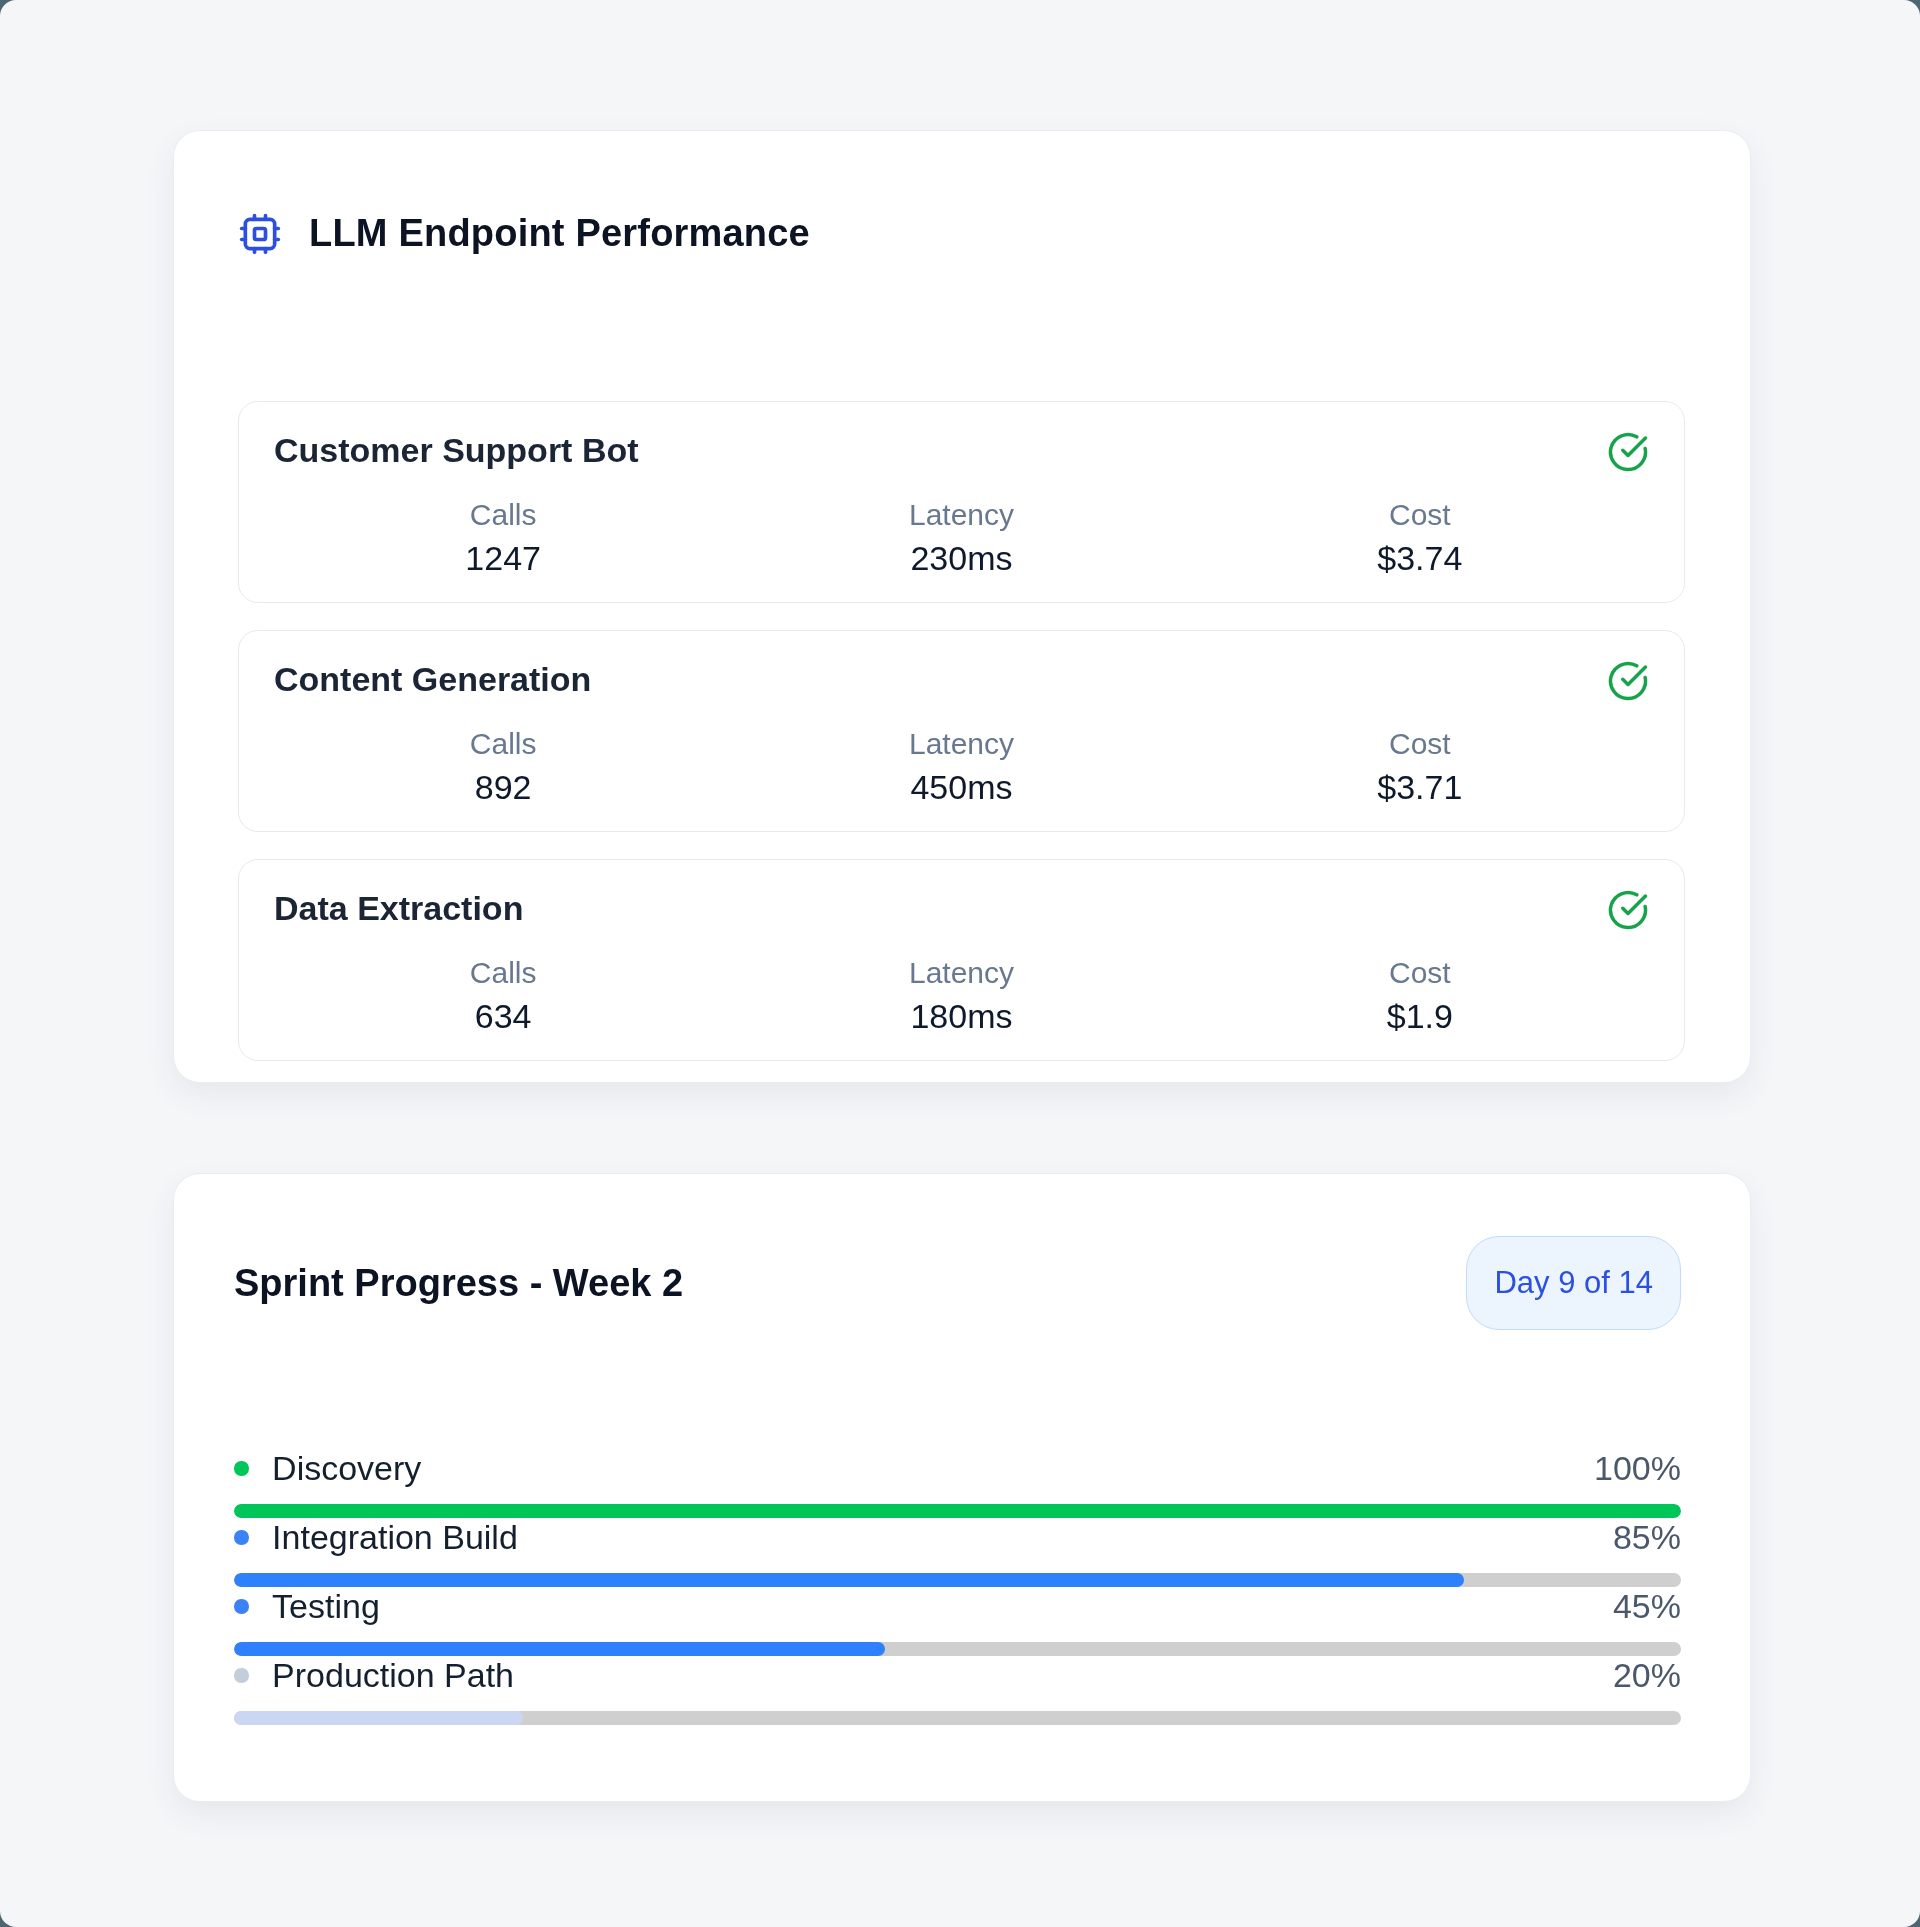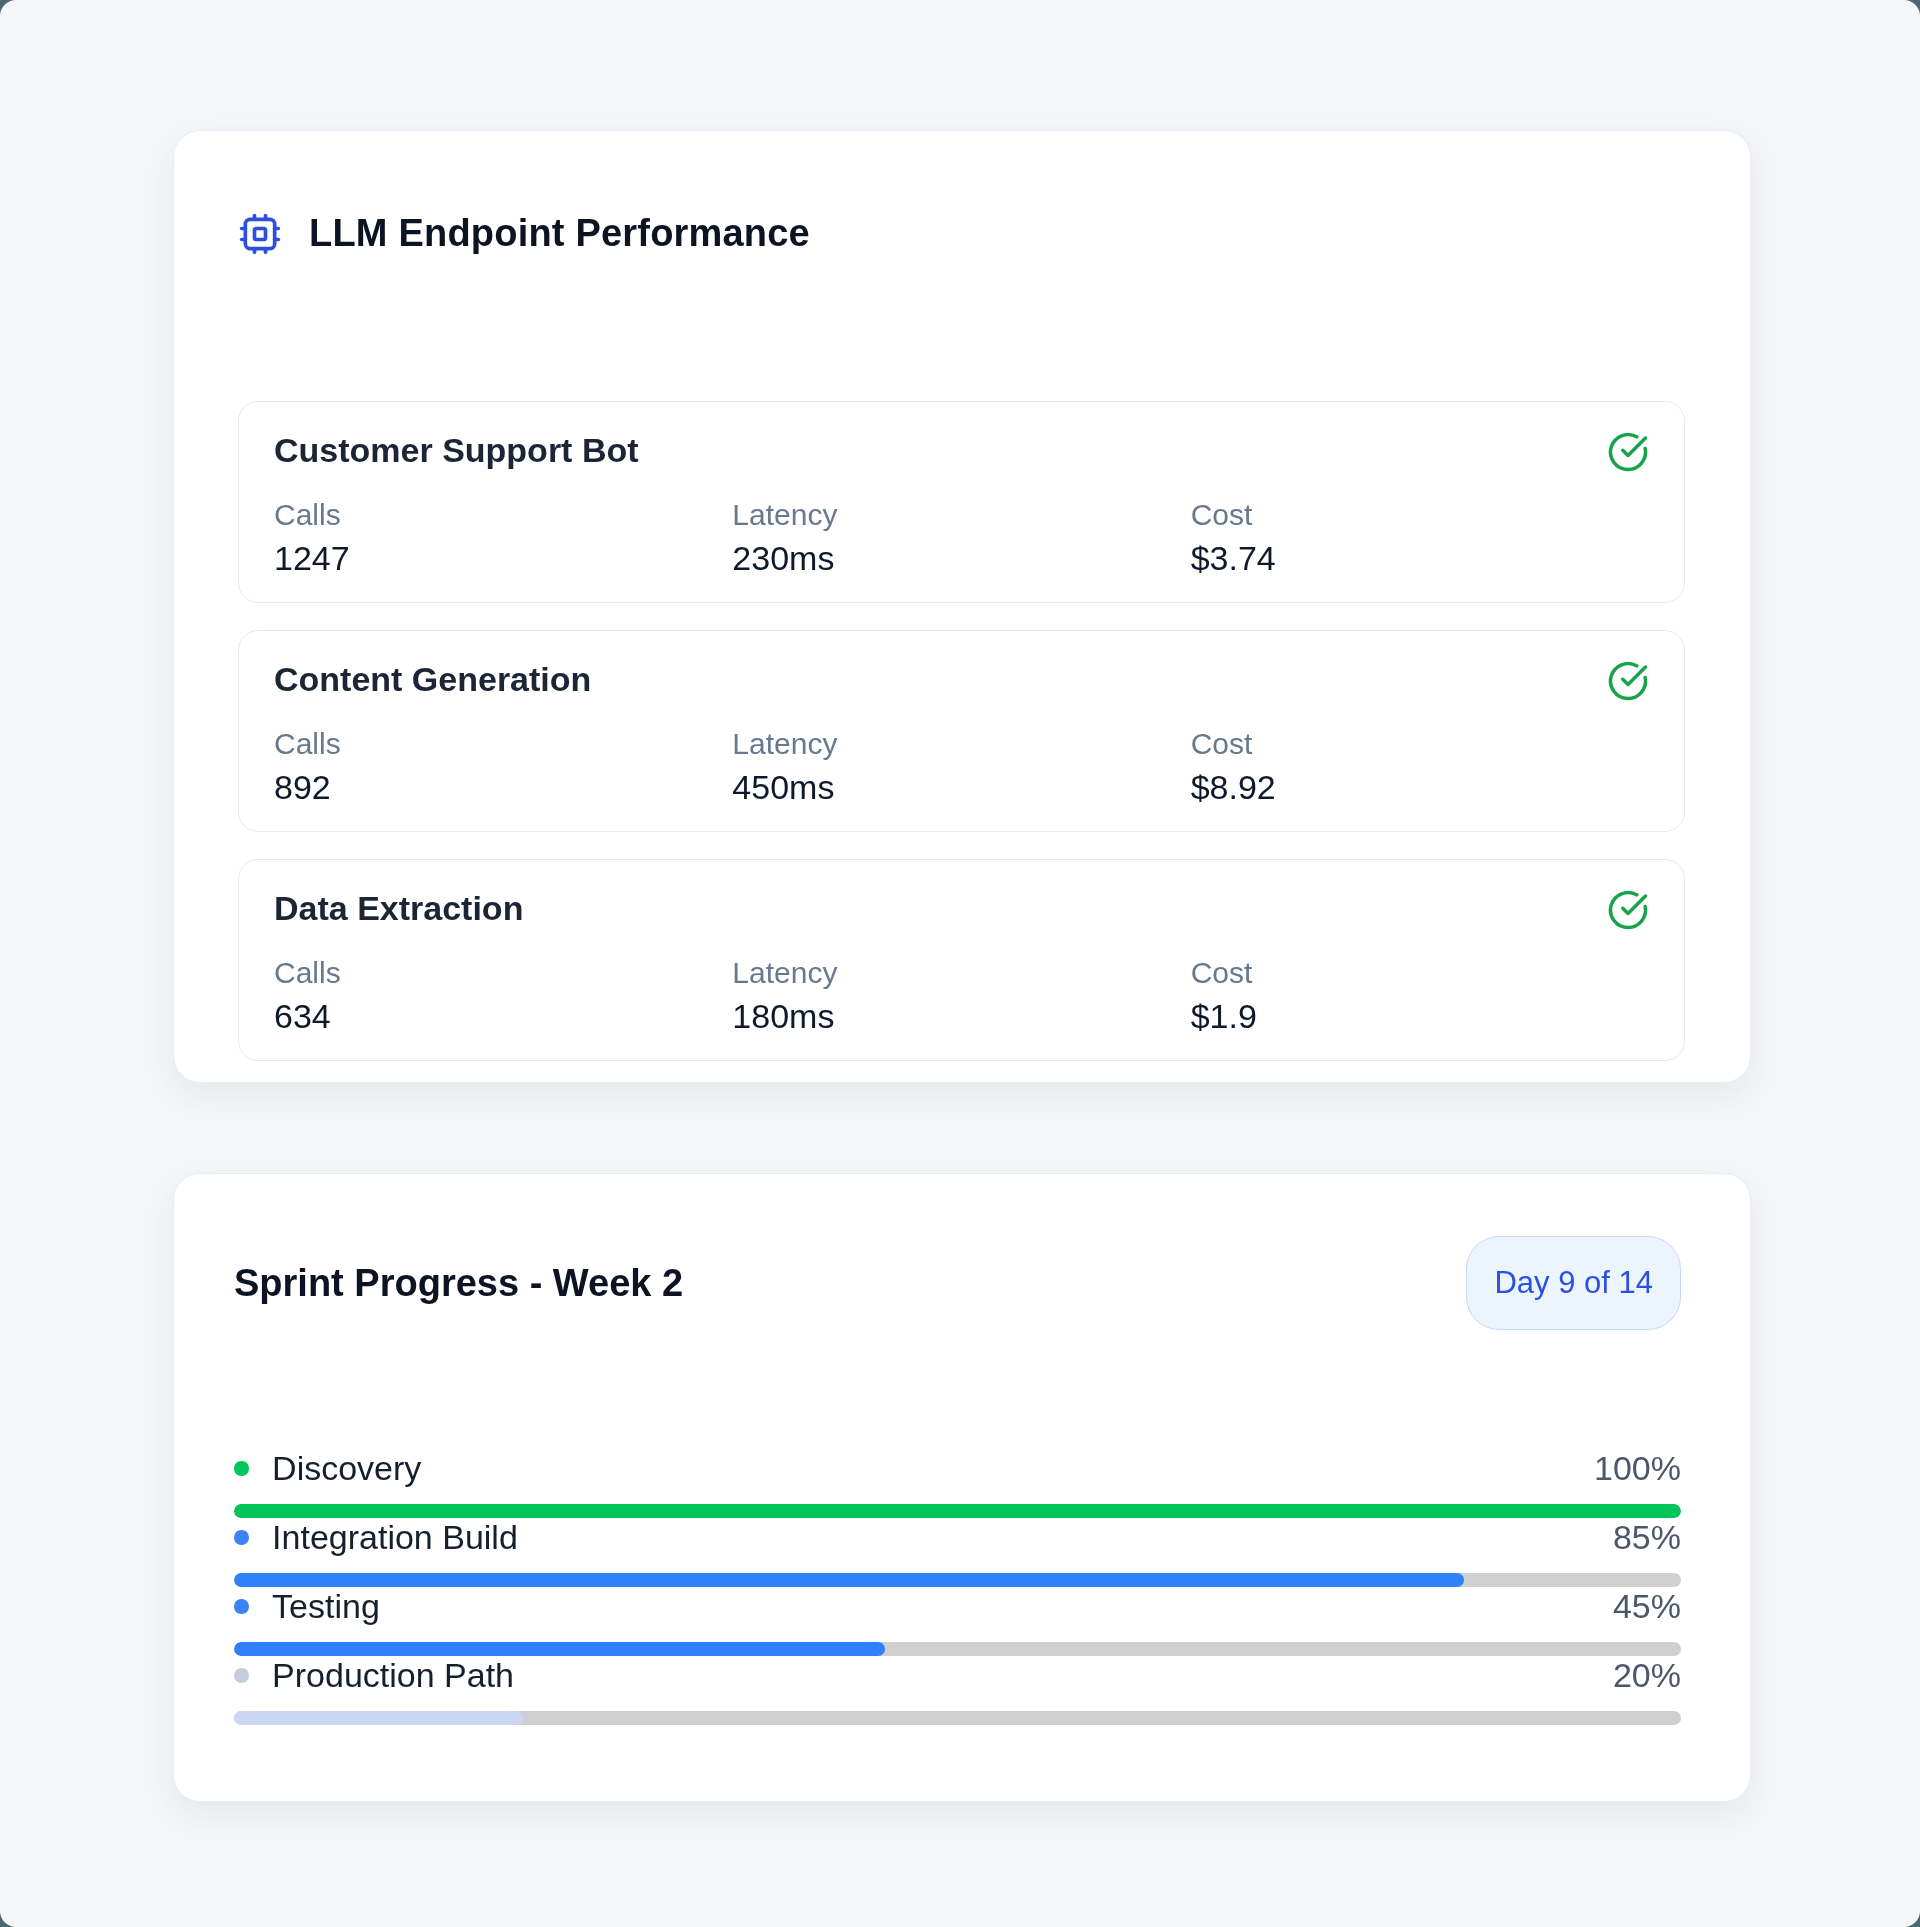--- a/index.html
+++ b/index.html
@@ -25,21 +25,21 @@
     box-shadow:0 12.7px 31px rgba(30,50,80,0.07);
   }
   .llm-card { top:130px; height:953px; padding:56px 65px 56px 64px; }
   .sprint-card { top:1173px; height:629px; padding:56px 69px 56px 60px; }
 
   
   .llm-header { display:flex; align-items:center; gap:27px; margin-bottom:120px; }
   .chip-icon svg { width:44px; height:44px; display:block; }
   .card-title { font-size:38px; font-weight:600; color:#0c1322; letter-spacing:0.2px; }
 
-  .endpoint-list { display:flex; flex-direction:column; gap:27px; }
+  .endpoint-list { display:flex; flex-direction:column; gap:27px;text-align:center; }
   .endpoint-card {
     height:202px;
     border:1.8px solid #e5eaf1;
     border-radius:20px;
     padding:29px 35px;
     background:#ffffff;
   }
   .endpoint-top { display:flex; justify-content:space-between; align-items:flex-start; margin-bottom:25.5px; }
   .endpoint-name { font-size:34px; font-weight:600; color:#1b2536; }
   .check-icon svg { width:42px; height:42px; display:block; }
@@ -128,21 +128,21 @@
             <div class="metric">
     <div class="metric-label">Calls</div>
     <div class="metric-value">892</div>
   </div>
             <div class="metric">
     <div class="metric-label">Latency</div>
     <div class="metric-value">450ms</div>
   </div>
             <div class="metric">
     <div class="metric-label">Cost</div>
-    <div class="metric-value">$8.92</div>
+    <div class="metric-value">$3.71</div>
   </div>
           </div>
   </div>
         <div class="endpoint-card">
     <div class="endpoint-top">
       <div class="endpoint-name">Data Extraction</div>
       <span class="check-icon">
         <svg viewBox="0 0 24 24" fill="none" stroke="#16a34a" stroke-width="2" stroke-linecap="round" stroke-linejoin="round">
           <path d="M21.801 10A10 10 0 1 1 17 3.335"></path>
           <path d="m9 11 3 3L22 4"></path>

